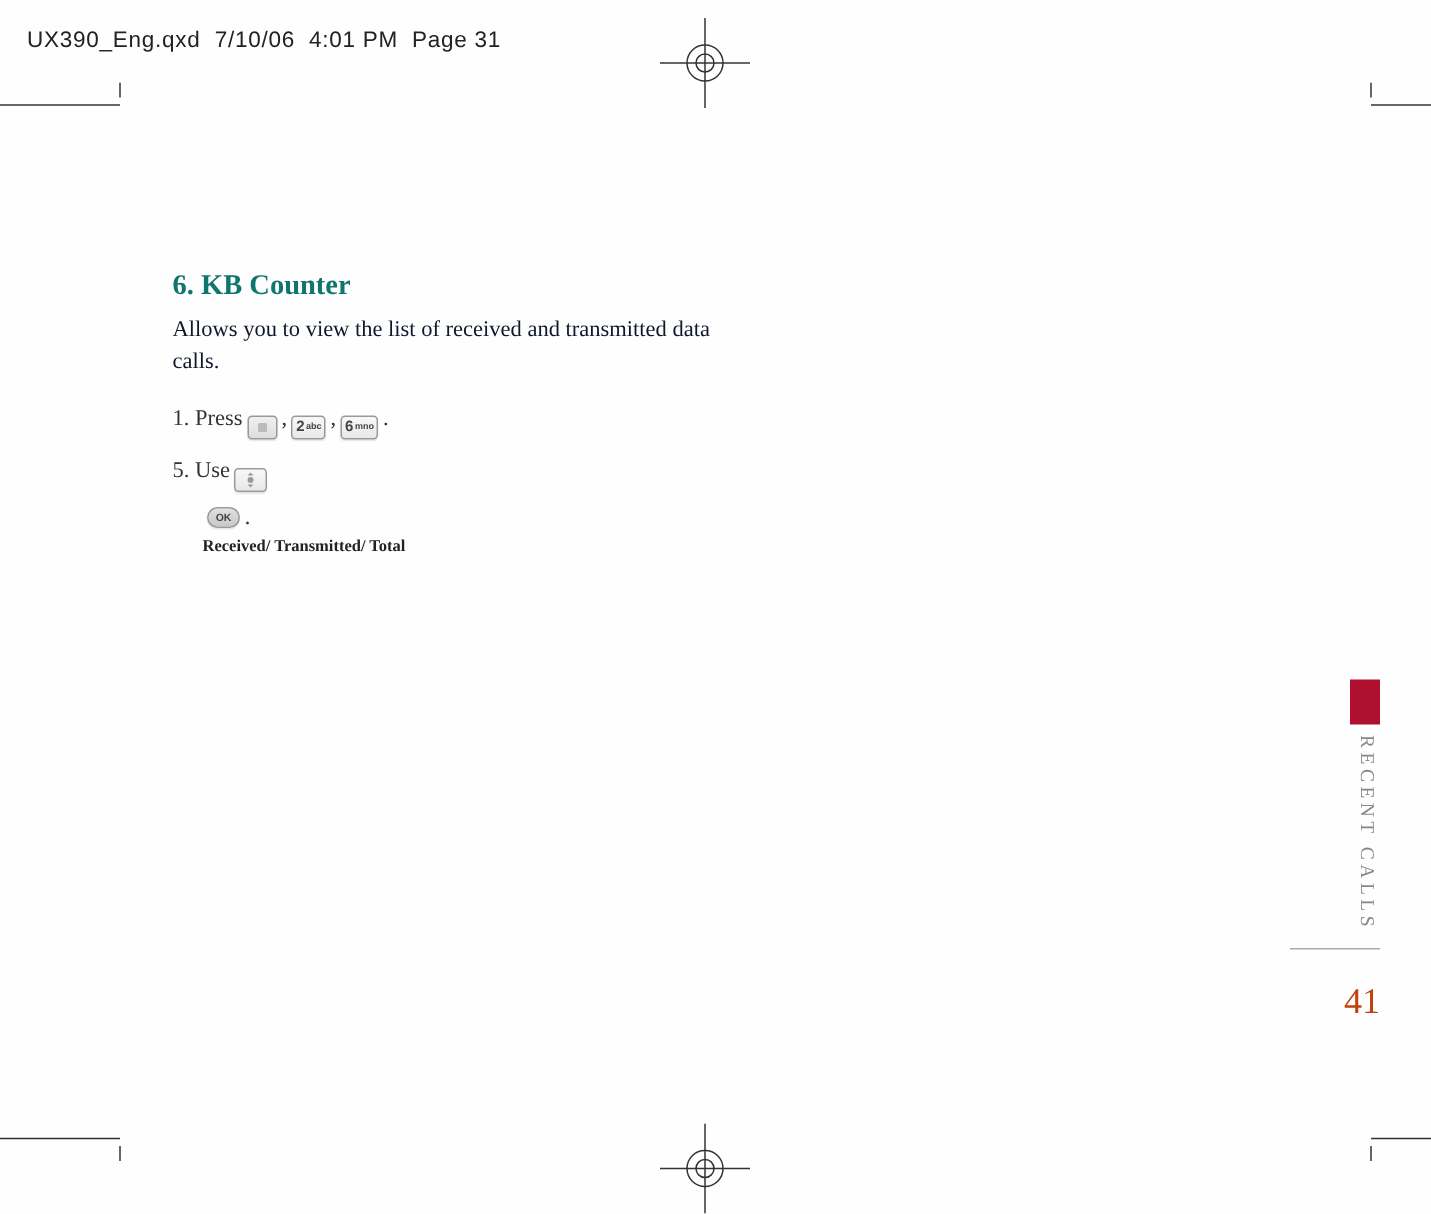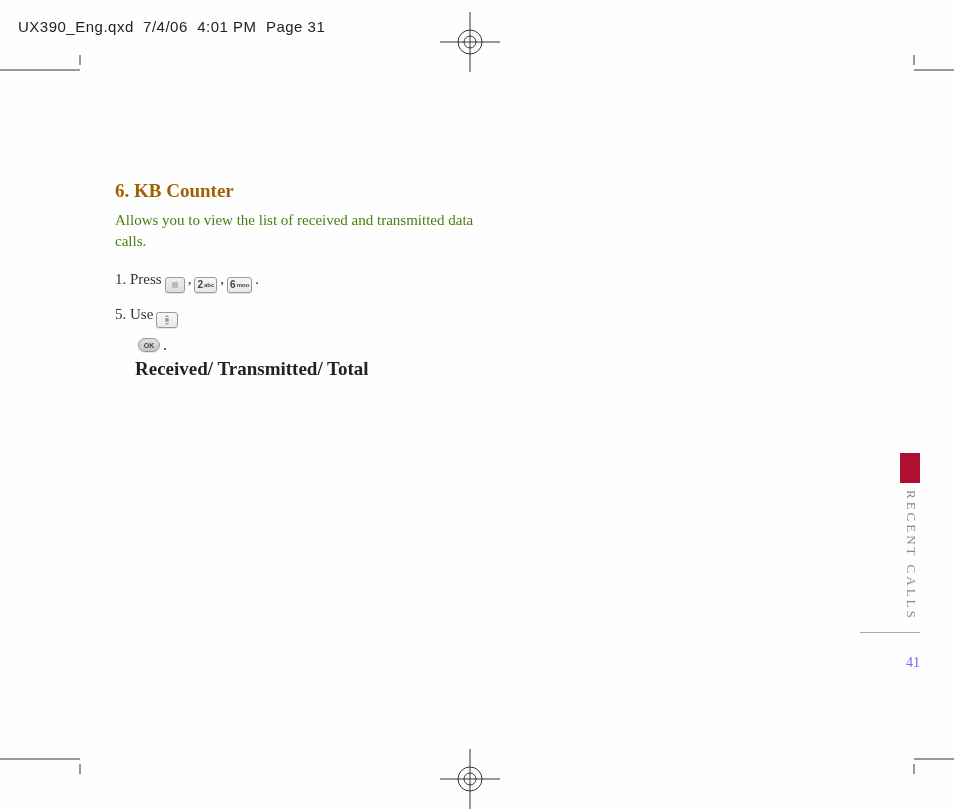--- a/index.html
+++ b/index.html
@@ -57,30 +57,30 @@
       bottom: 0px;
       left: 440px;
     }
     .content {
       position: absolute;
       top: 180px;
       left: 115px;
       width: 380px;
     }
     .section-title {
-      color: #a16207;
+      color: #0f766e;
       font-size: 19px;
       font-weight: bold;
       margin-bottom: 8px;
       font-family: Georgia, serif;
     }
     .description {
       font-size: 15px;
       line-height: 1.4;
-      color: #4d7c0f;
+      color: #0f172a;
       margin-bottom: 14px;
     }
     .step {
       font-size: 15px;
       line-height: 1.8;
       color: #333;
       margin-bottom: 8px;
       display: flex;
       flex-wrap: wrap;
       align-items: flex-end;
@@ -132,21 +132,21 @@
     }
     .key-ok {
       width: 22px;
       height: 14px;
       border-radius: 7px;
       font-size: 7px;
       font-weight: bold;
       background: linear-gradient(#e0e0e0, #c8c8c8);
     }
     .bold-options {
-      font-size: 19px;
+      font-size: 11px;
       font-weight: bold;
       margin-left: 20px;
       margin-top: 4px;
       color: #222;
     }
     .side-tab {
       position: absolute;
       right: 34px;
       top: 453px;
       width: 20px;
@@ -168,30 +168,30 @@
       right: 34px;
       top: 632px;
       width: 60px;
       height: 1px;
       background: #aaa;
     }
     .page-number {
       position: absolute;
       right: 34px;
       top: 655px;
-      font-size: 14px;
-      color: #8b5cf6;
+      font-size: 24px;
+      color: #c2410c;
       font-family: Georgia, serif;
     }
   </style>
 </head>
 <body>
 
 <div class="header-line">
-  <span>UX390_Eng.qxd</span>&nbsp;&nbsp;<span>7/4/06</span>&nbsp;&nbsp;<span>4:01 PM</span>&nbsp;&nbsp;<span>Page 31</span>
+  <span>UX390_Eng.qxd</span>&nbsp;&nbsp;<span>7/10/06</span>&nbsp;&nbsp;<span>4:01 PM</span>&nbsp;&nbsp;<span>Page 31</span>
 </div>
 
 <svg class="reg-mark reg-top" width="60" height="60">
   <line x1="30" y1="0" x2="30" y2="60" stroke="#333" stroke-width="1"></line>
   <line x1="0" y1="30" x2="60" y2="30" stroke="#333" stroke-width="1"></line>
   <circle cx="30" cy="30" r="12" fill="none" stroke="#333" stroke-width="1"></circle>
   <circle cx="30" cy="30" r="6" fill="none" stroke="#333" stroke-width="1"></circle>
 </svg>
 
 <svg class="reg-mark reg-bottom" width="60" height="60">

